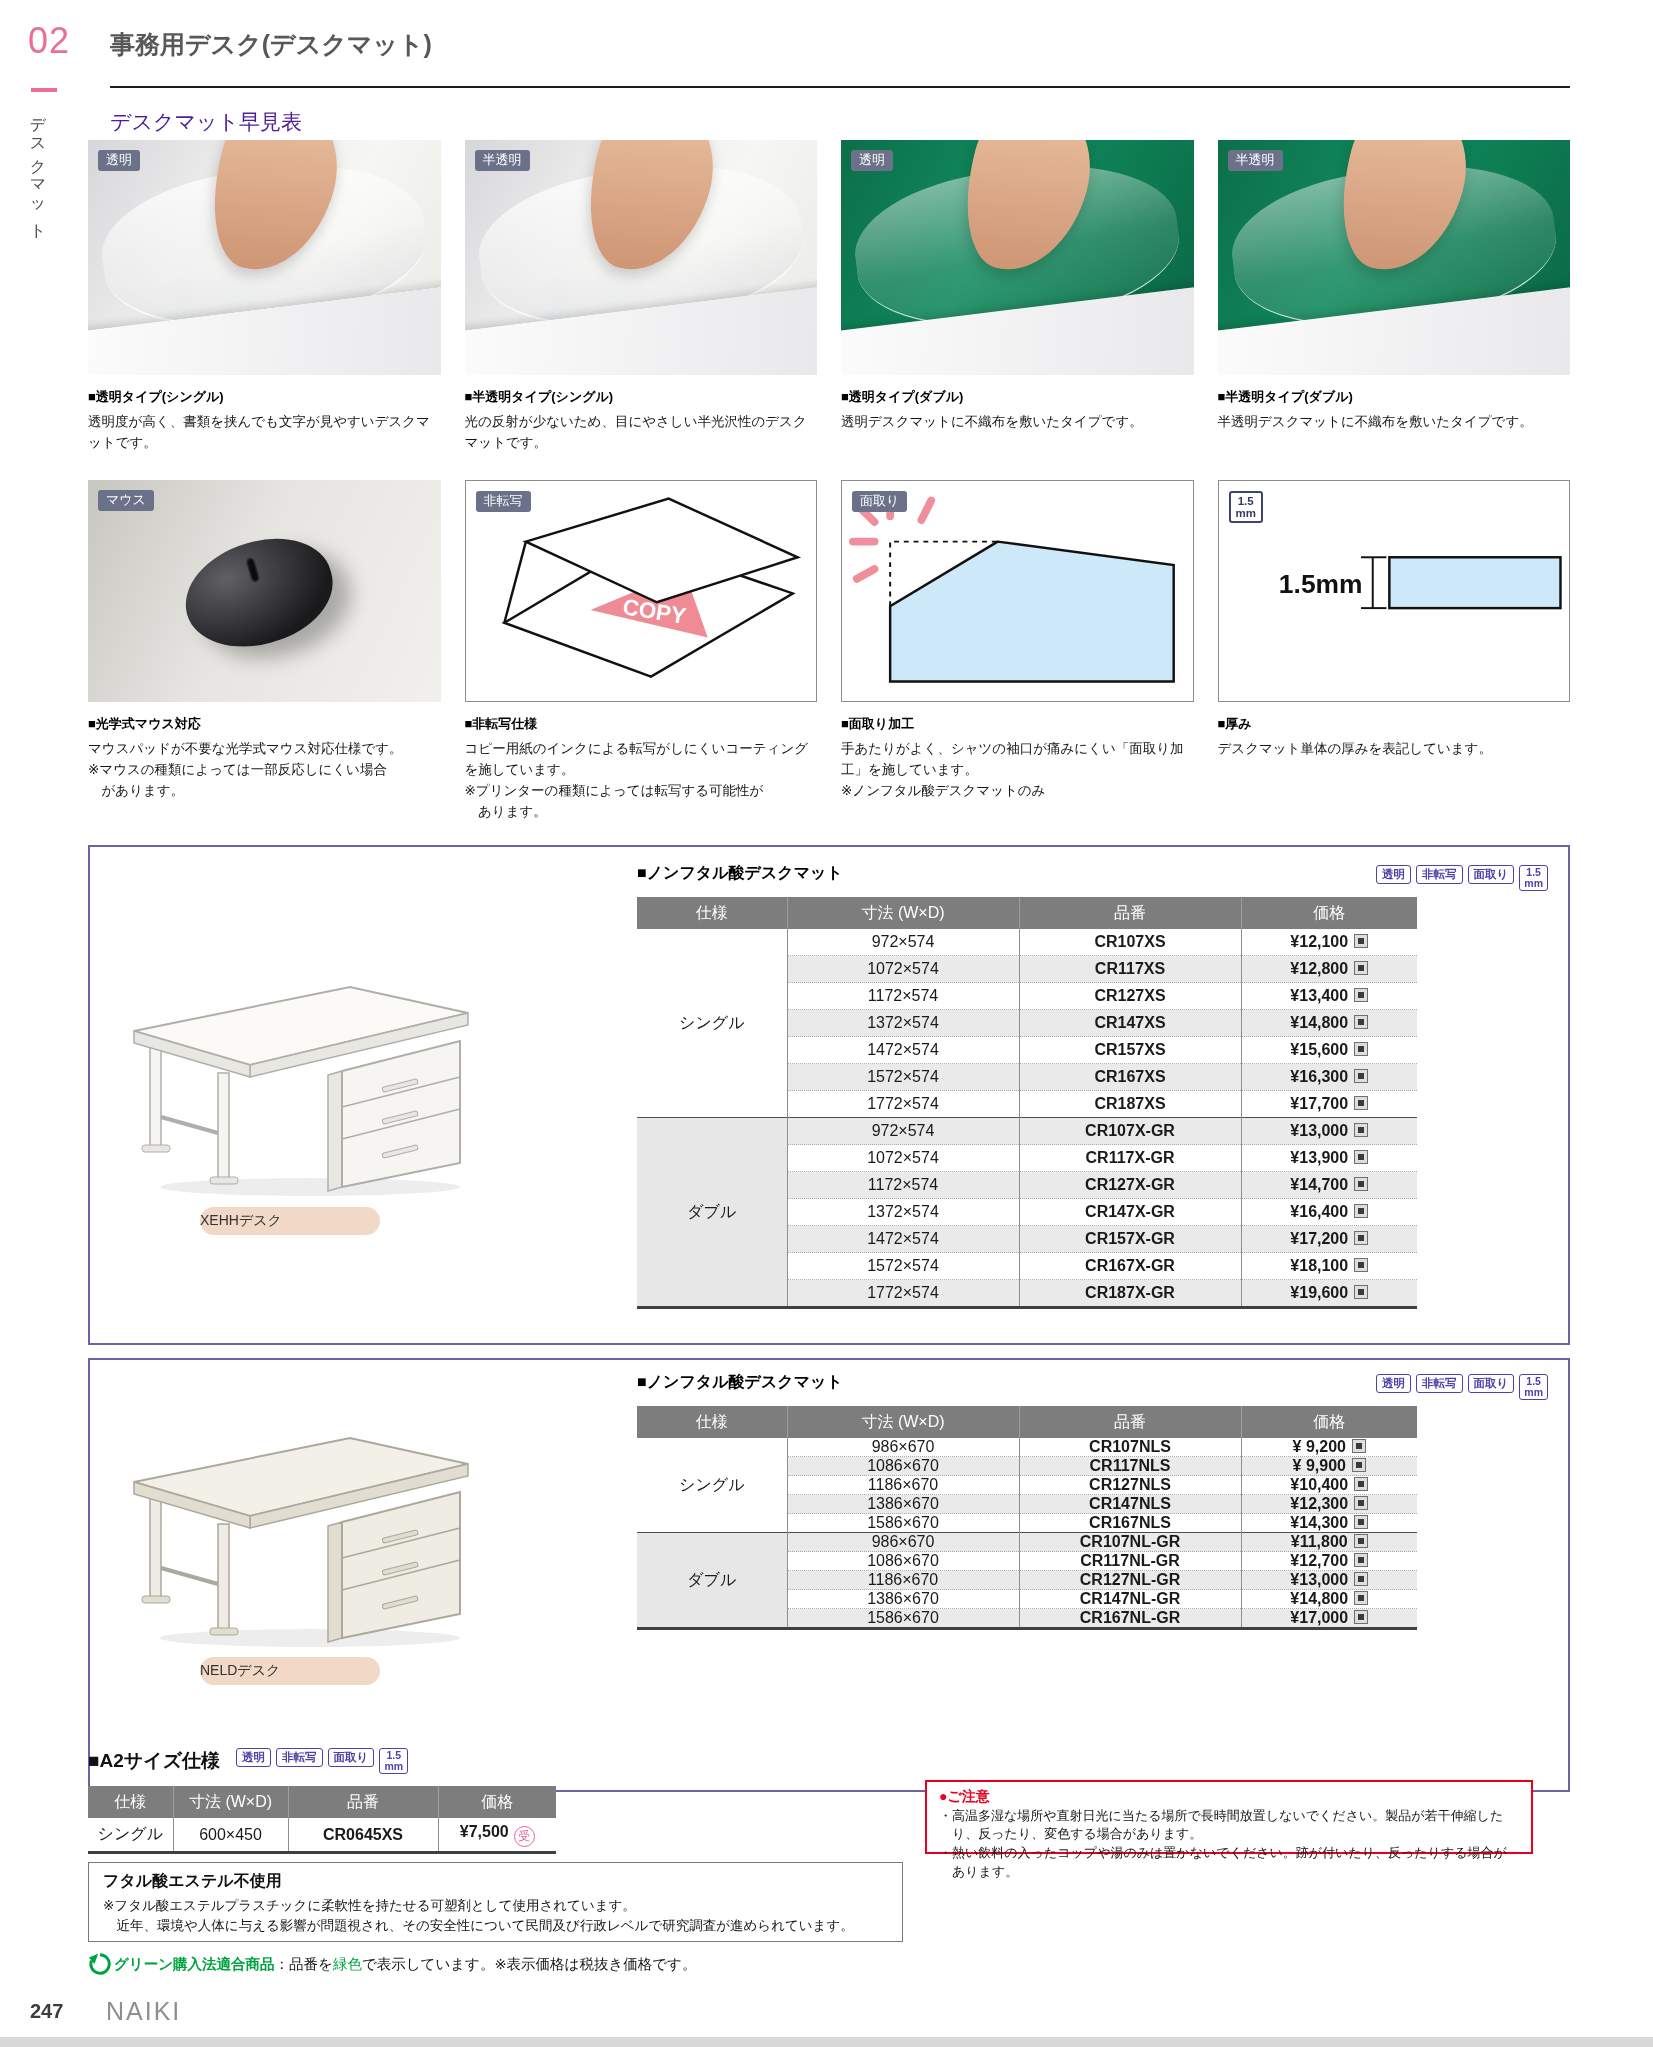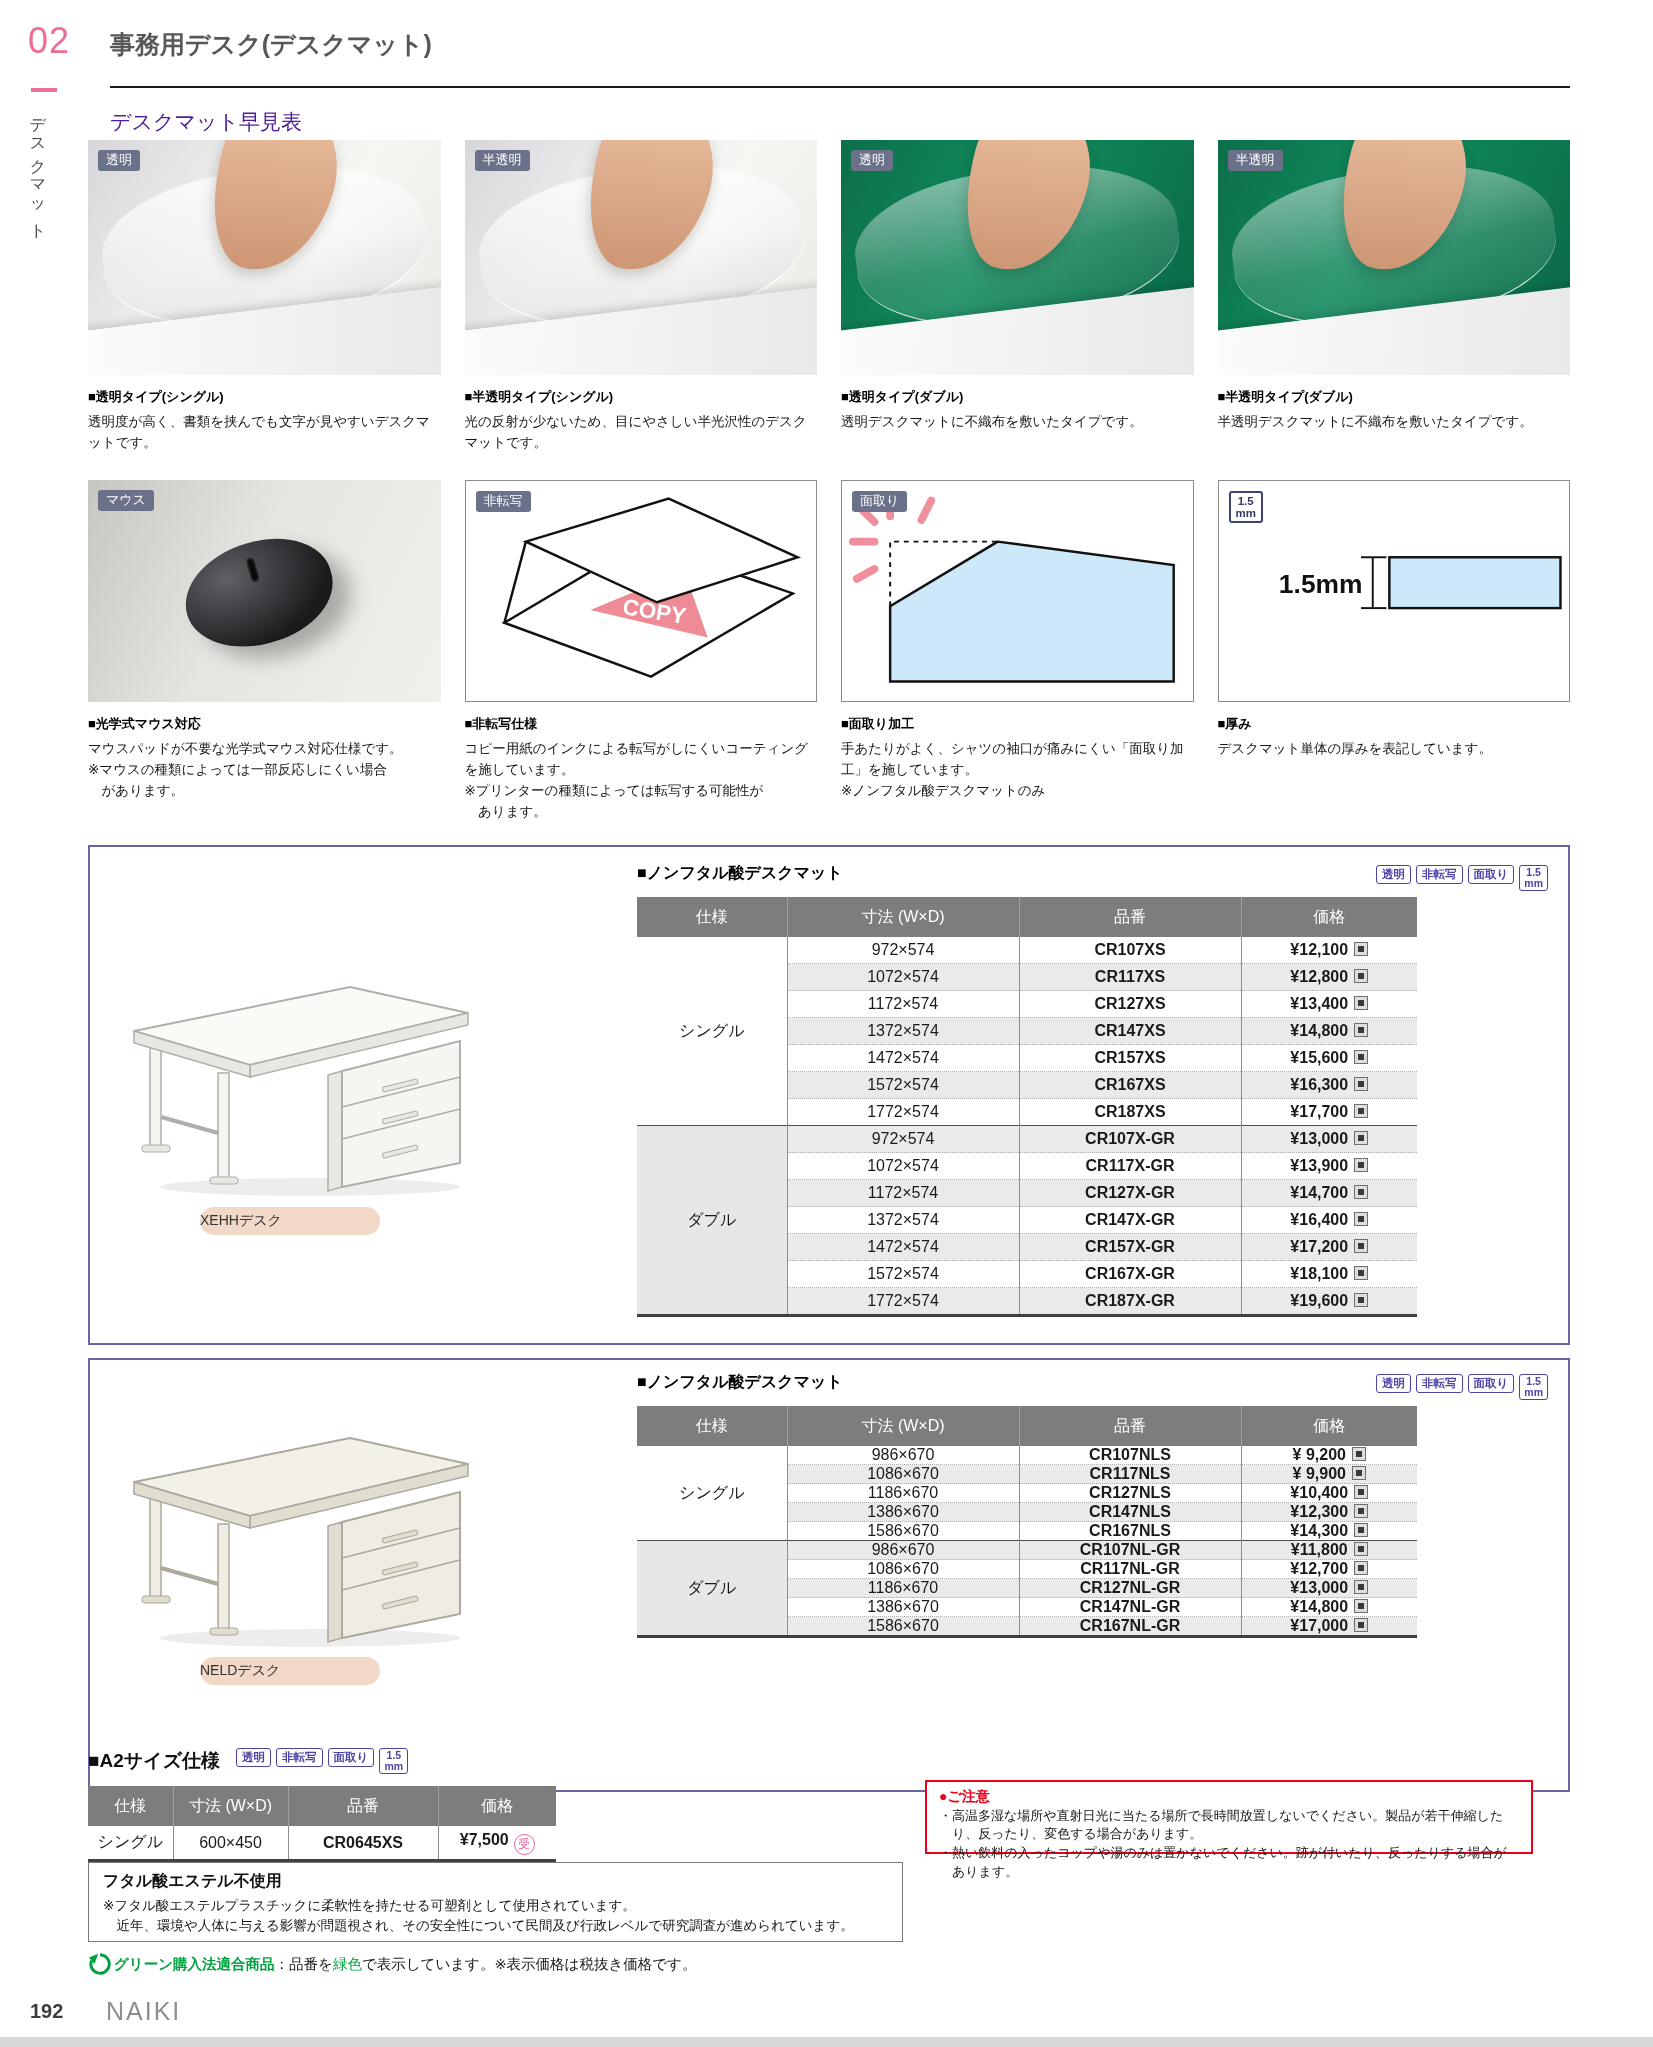--- a/index.html
+++ b/index.html
@@ -69,21 +69,21 @@
   .desk-pill{position:absolute;left:110px;width:180px;text-align:left;background:#f2d8c6;
           border-radius:15px;padding:5px 0;font-size:14px;color:#333}
   .box1 .desk-pill{top:360px}
   .box2 .desk-pill{top:297px}
 
   
   .spec-table{border-collapse:collapse;position:absolute;table-layout:fixed;border-bottom:3px solid #404040}
   .spec-box .spec-table{left:547px}
   .box1 .spec-table{top:50px}
   .box2 .spec-table{top:46px}
-  .spec-table th{background:#7d7d7d;color:#fff;font-weight:400;font-size:16px;height:40px;border-left:1px solid #9f9f9f;padding:0}
+  .spec-table th{background:#7d7d7d;color:#fff;font-weight:400;font-size:16px;height:32px;border-left:1px solid #9f9f9f;padding:0}
   .spec-table th:first-child{border-left:none}
   .spec-table td{text-align:center;font-size:16px;border-left:1px solid #8f8f8f;border-top:1px dotted #adadad;color:#1a1a1a;padding:0}
   .spec-table tr.first td{border-top:none}
   .spec-table tr.gstart td{border-top:1px solid #4e4e4e}
   .spec-table tr.alt td{background:#eaeaea}
   .spec-table tr td.gcell{background:#fff;border-left:none}
   .spec-table tr td.gcell.gray{background:#e7e7e7}
   .t1 td{height:26px}
   .t2 td{height:18px}
   .ta2 td{height:33px}
@@ -515,17 +515,17 @@
   <div class="greennote">
     <svg width="24" height="24" viewBox="0 0 26 26">
       <path d="M13 3 a10 10 0 1 1 -9.2 6.2" fill="none" stroke="#00a23f" stroke-width="3.2"></path>
       <polygon points="1,6 11,2 7,13" fill="#00a23f"></polygon>
     </svg>
     <span>
       <span class="green bold">グリーン購入法適合商品</span><span>：品番を</span><span class="green">緑色</span><span>で表示しています。※表示価格は税抜き価格です。</span>
     </span>
   </div>
 
-  <div class="pageno">192</div>
+  <div class="pageno">247</div>
   <div class="brand">NAIKI</div>
   <div class="bstrip"></div>
 
 </div>
 
 </body></html>

